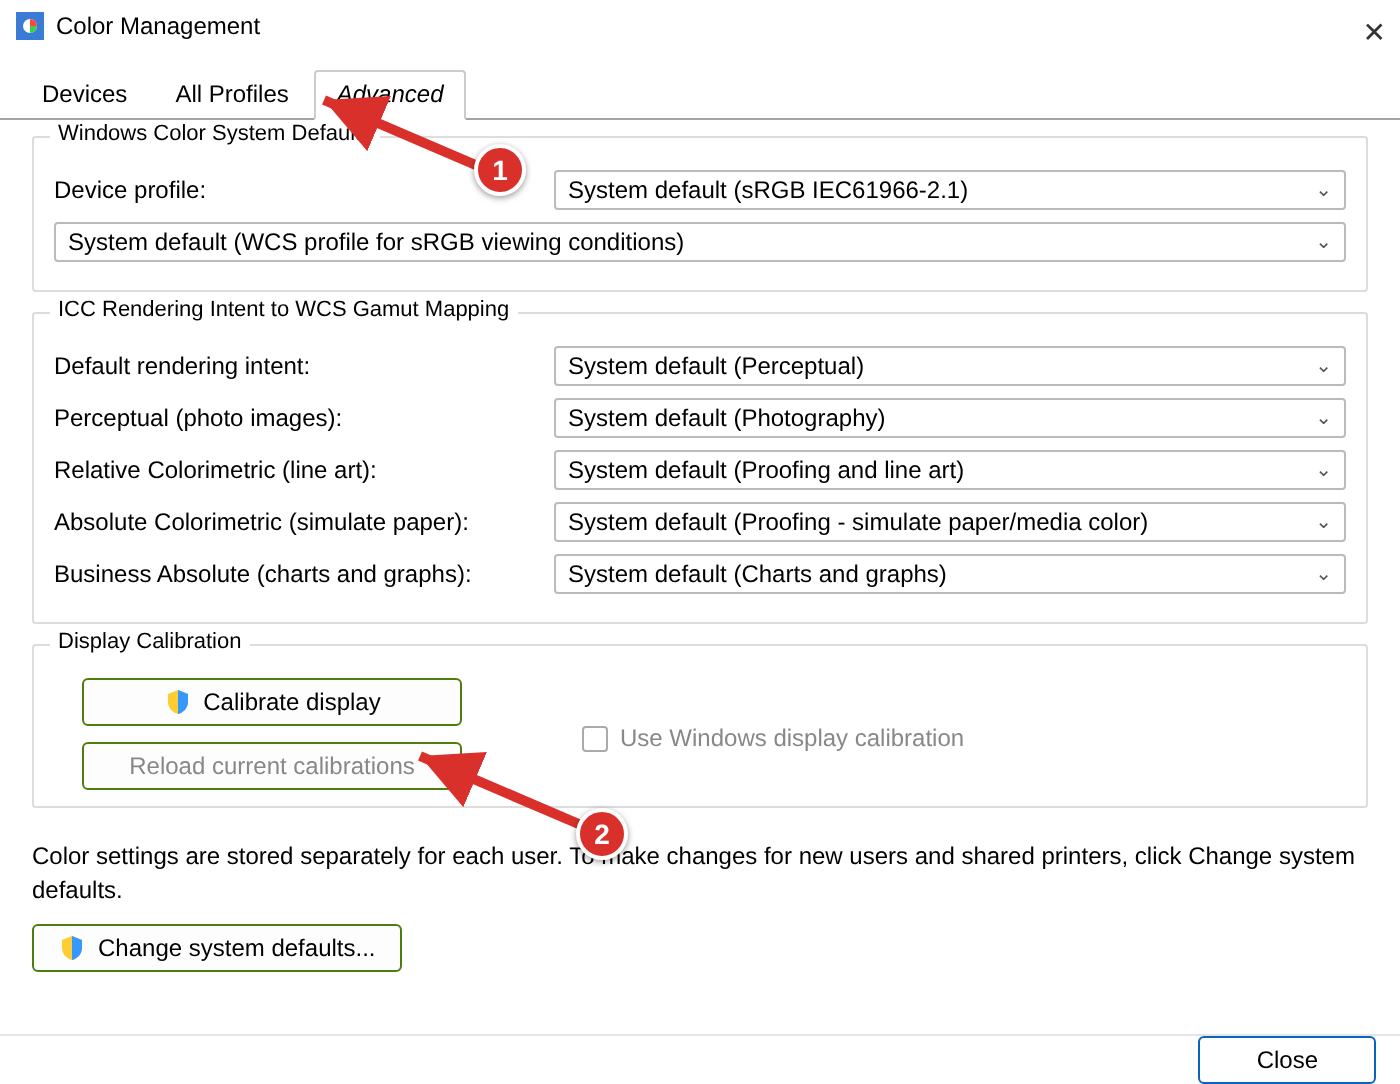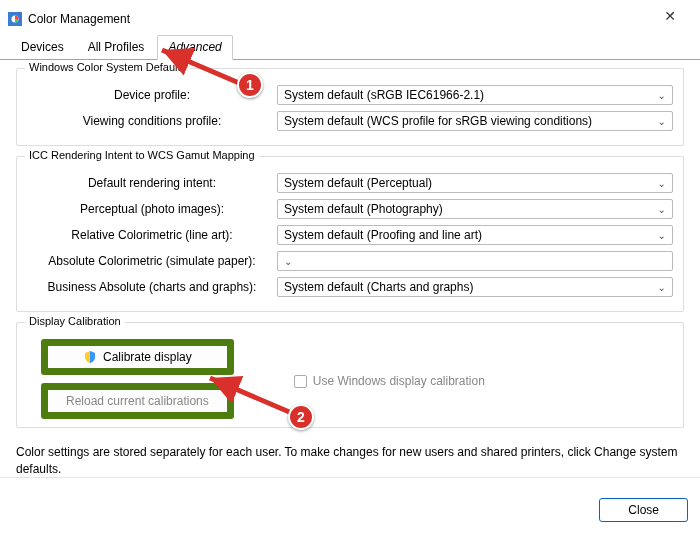--- a/index.html
+++ b/index.html
@@ -9,23 +9,23 @@
     font-size: 12px;
     background: #fff;
     color: #000;
     width: 700px;
     height: 542px;
     overflow: hidden;
     position: relative;
   }
   .titlebar {
     display: flex;
-    align-items: flex-end;
+    align-items: flex-start;
     justify-content: space-between;
-    padding: 6px 18px 4px 8px;
+    padding: 6px 1px 4px 8px;
     font-size: 12px;
   }
   .titlebar-left { display: flex; align-items: center; gap: 6px; }
   .app-icon {
     width: 14px; height: 14px;
     display: inline-block;
   }
   .close-x { font-size: 14px; color: #333; padding: 2px 6px; }
   .tabs {
     display: flex;
@@ -69,21 +69,20 @@
     font-size: 11px;
   }
   .row {
     display: flex;
     align-items: center;
     margin: 6px 0;
   }
   .row-label {
     width: 250px;
     font-size: 12px;
-    text-align: center;
   }
   .combo {
     flex: 1;
     display: flex;
     align-items: center;
     justify-content: space-between;
     border: 1px solid #bbb;
     border-radius: 2px;
     padding: 2px 6px;
     font-size: 12px;
@@ -100,21 +99,21 @@
     gap: 60px;
     padding-top: 6px;
   }
   .calib-buttons {
     display: flex;
     flex-direction: column;
     gap: 8px;
     padding-left: 14px;
   }
   .btn {
-    border: 7px solid #4d7c0f;
+    border: 1px solid #4d7c0f;
     border-radius: 3px;
     background: #fdfdfd;
     padding: 4px 18px;
     font-size: 12px;
     display: inline-flex;
     align-items: center;
     gap: 6px;
     min-width: 190px;
     justify-content: center;
   }
@@ -135,21 +134,21 @@
   .footer-note {
     font-size: 12px;
     padding: 2px 16px 6px 16px;
     line-height: 1.4;
   }
   .footer-btn-row { padding: 2px 16px 6px 16px; }
   .bottom-bar {
     position: absolute;
     bottom: 0; left: 0; right: 0;
     border-top: 1px solid #e5e5e5;
-    padding: 20px 12px;
+    padding: 0 12px;
     display: flex;
     justify-content: flex-end;
     background: #fff;
     margin-top: 28px;
   }
   .close-btn {
     border: 1px solid #0a64bc;
     border-radius: 3px;
     background: #fff;
     padding: 4px 28px;
@@ -211,21 +210,20 @@
 
     <div class="row">
       <div class="row-label">Device profile:</div>
       <div class="combo">
         <span>System default (sRGB IEC61966-2.1)</span>
         <span class="chev">⌄</span>
       </div>
     </div>
 
     <div class="row">
-      <div class="row-label">Viewing conditions profile:</div>
       <div class="combo">
         <span>System default (WCS profile for sRGB viewing conditions)</span>
         <span class="chev">⌄</span>
       </div>
     </div>
   </div>
 
   <div class="group">
     <div class="group-title">ICC Rendering Intent to WCS Gamut Mapping</div>
 
@@ -249,20 +247,21 @@
       <div class="row-label">Relative Colorimetric (line art):</div>
       <div class="combo">
         <span>System default (Proofing and line art)</span>
         <span class="chev">⌄</span>
       </div>
     </div>
 
     <div class="row">
       <div class="row-label">Absolute Colorimetric (simulate paper):</div>
       <div class="combo">
+        <span>System default (Proofing - simulate paper/media color)</span>
         <span class="chev">⌄</span>
       </div>
     </div>
 
     <div class="row">
       <div class="row-label">Business Absolute (charts and graphs):</div>
       <div class="combo">
         <span>System default (Charts and graphs)</span>
         <span class="chev">⌄</span>
       </div>

